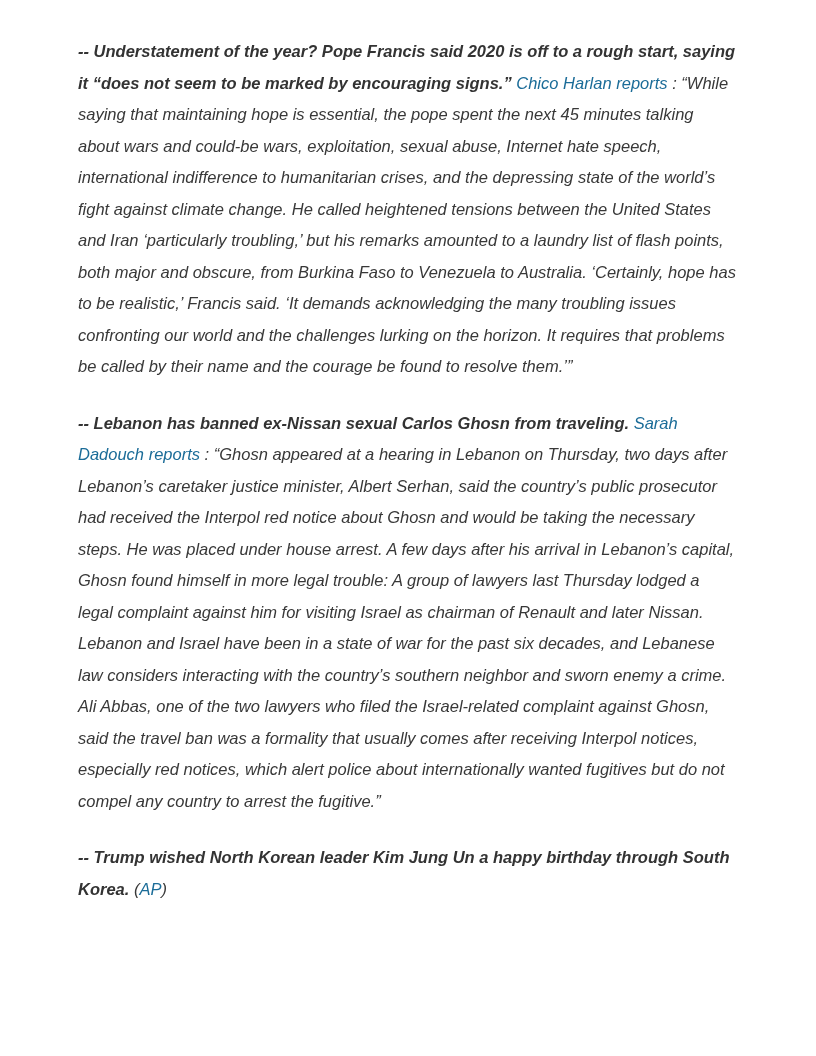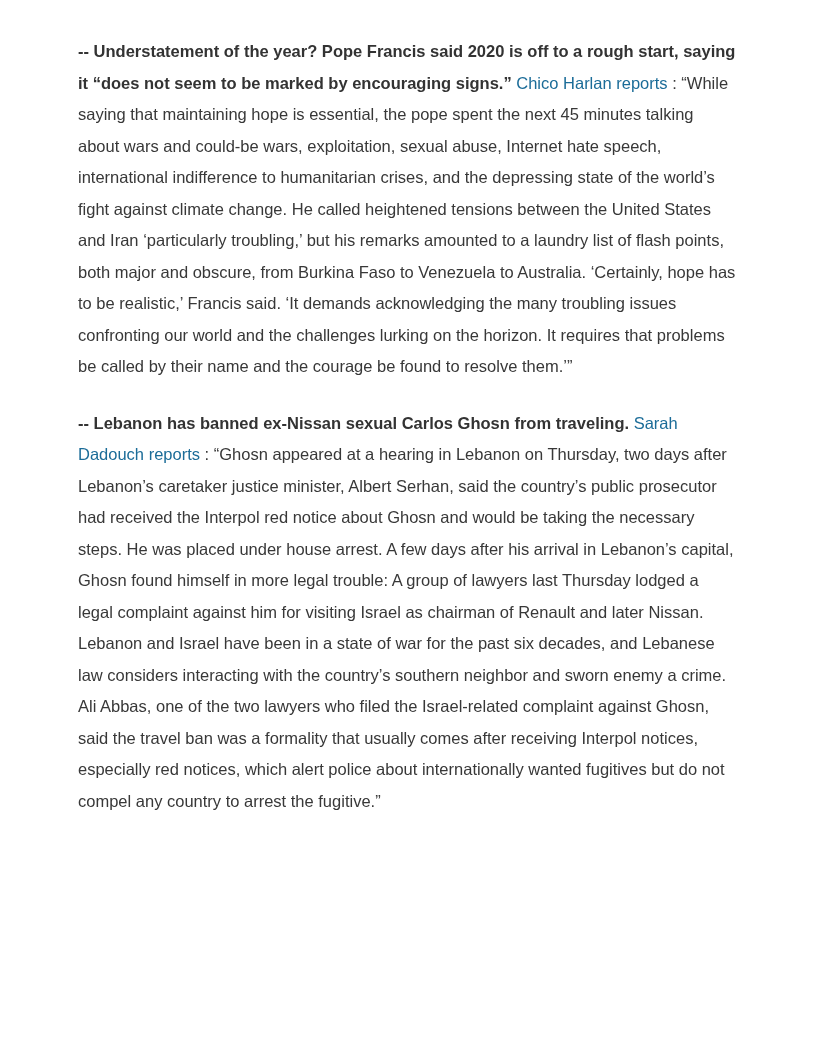--- a/index.html
+++ b/index.html
@@ -10,20 +10,21 @@
   body {
     width: 816px;
     height: 1056px;
     font-family: "Liberation Sans", "DejaVu Sans", sans-serif;
     -webkit-font-smoothing: antialiased;
   }
   .newsletter-content {
     box-sizing: border-box;
     width: 816px;
     padding: 36px 78px 0 78px;
+    font-style: italic;
   }
   p.news-paragraph {
     margin: 0 0 25px 0;
     font-size: 16.5px;
     line-height: 31.5px;
     color: #383838;
     text-align: left;
   }
   .seg-bold {
     font-weight: 700;
@@ -48,14 +49,17 @@
     <a class="seg-link">Chico Harlan reports</a>
     <span class="seg-regular">: “While saying that maintaining hope is essential, the pope spent the next 45 minutes talking about wars and could-be wars, exploitation, sexual abuse, Internet hate speech, international indifference to humanitarian crises, and the depressing state of the world’s fight against climate change. He called heightened tensions between the United States and Iran ‘particularly troubling,’ but his remarks amounted to a laundry list of flash points, both major and obscure, from Burkina Faso to Venezuela to Australia. ‘Certainly, hope has to be realistic,’ Francis said. ‘It demands acknowledging the many troubling issues confronting our world and the challenges lurking on the horizon. It requires that problems be called by their name and the courage be found to resolve them.’”</span>
   </p>
 
   <p class="news-paragraph">
     <span class="seg-bold">-- Lebanon has banned ex-Nissan sexual Carlos Ghosn from traveling. </span>
     <a class="seg-link">Sarah Dadouch reports</a>
     <span class="seg-regular">: “Ghosn appeared at a hearing in Lebanon on Thursday, two days after Lebanon’s caretaker justice minister, Albert Serhan, said the country’s public prosecutor had received the Interpol red notice about Ghosn and would be taking the necessary steps. He was placed under house arrest. A few days after his arrival in Lebanon’s capital, Ghosn found himself in more legal trouble: A group of lawyers last Thursday lodged a legal complaint against him for visiting Israel as chairman of Renault and later Nissan. Lebanon and Israel have been in a state of war for the past six decades, and Lebanese law considers interacting with the country’s southern neighbor and sworn enemy a crime. Ali Abbas, one of the two lawyers who filed the Israel-related complaint against Ghosn, said the travel ban was a formality that usually comes after receiving Interpol notices, especially red notices, which alert police about internationally wanted fugitives but do not compel any country to arrest the fugitive.”</span>
   </p>
 
+  <p class="news-paragraph">
+    <span class="seg-bold">-- Trump wished North Korean leader Kim Jung Un a happy birthday through South Korea.</span><span class="seg-regular"> (</span><a class="seg-link">AP</a><span class="seg-regular">)</span>
+  </p>
 
 </div>
 
 </body></html>

